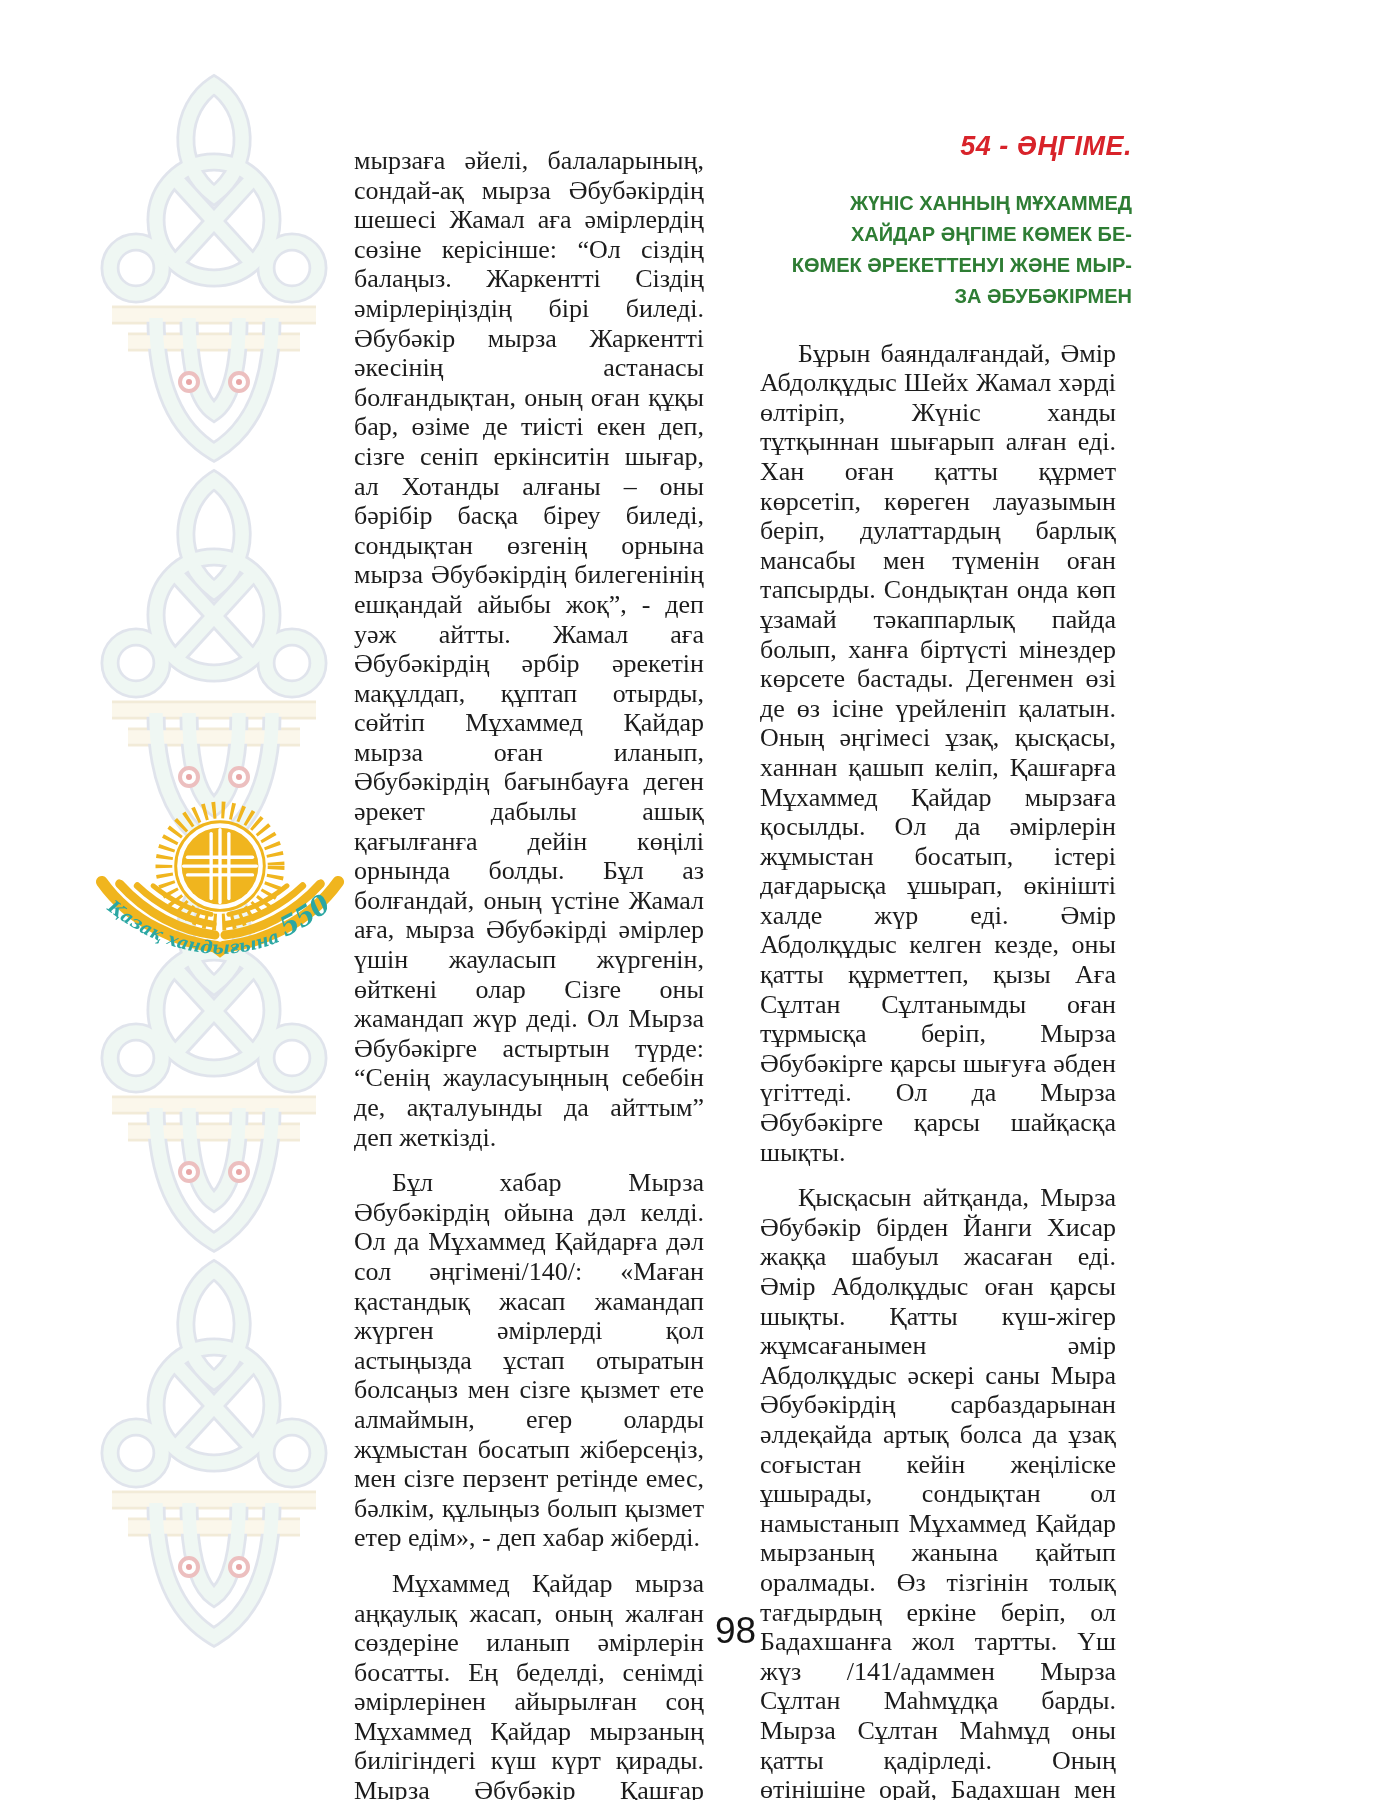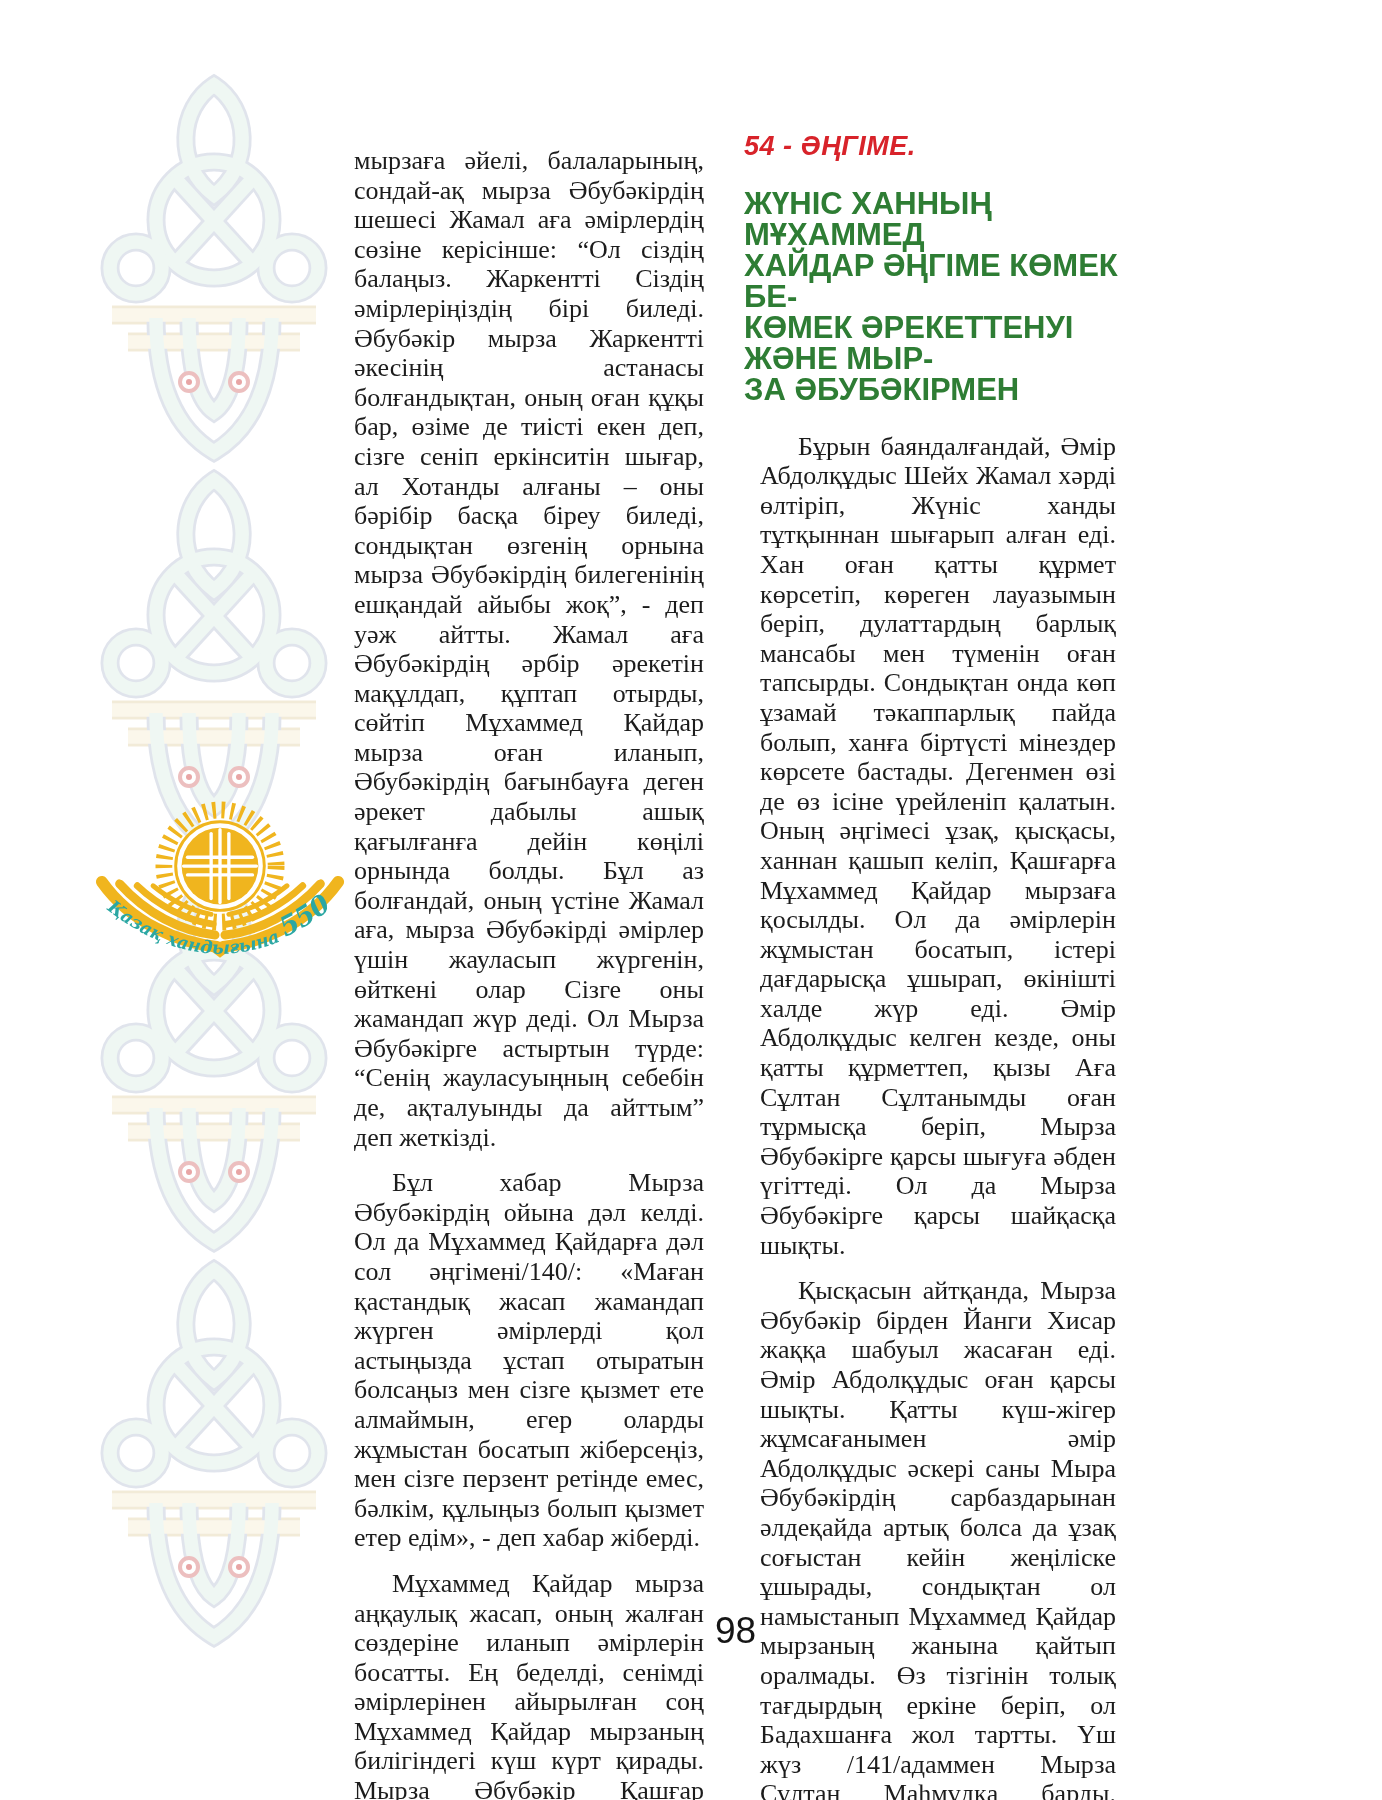--- a/index.html
+++ b/index.html
@@ -13,25 +13,25 @@
   .col{
     position:absolute;font-size:26px;line-height:29.6px;color:#1c1c1c;
     text-align:justify;
   }
   .col p{margin:16px}
   .col p.indent{text-indent:38px}
   .col-left{left:338px;top:130px;width:382px}
   .col-right{left:744px;top:132px;width:388px}
   .chapter-label{
     font-family:"Liberation Sans","DejaVu Sans",sans-serif;font-style:italic;font-weight:bold;
-    font-size:27px;color:#D8232A;text-align:left;margin:0 0 26px 0;letter-spacing:.5px;
+    font-size:27px;color:#D8232A;text-align:right;margin:0 0 26px 0;letter-spacing:.5px;
   }
   .chapter-title{
     font-family:"Liberation Sans","DejaVu Sans",sans-serif;font-weight:bold;
-    font-size:31px;line-height:31px;color:#2E7D34;text-align:left;margin:0 0 27px 0;
+    font-size:20px;line-height:31px;color:#2E7D34;text-align:right;margin:0 0 27px 0;
   }
   .page-number{
     position:absolute;left:683px;top:1610px;width:105px;text-align:center;
     font-family:"Liberation Sans","DejaVu Sans",sans-serif;font-weight:400;
     font-size:37px;color:#151515;
   }
   
   .ob{fill:none;stroke:#c8cedd;stroke-width:19}
   .ib{fill:none;stroke:#e2f1ea;stroke-width:13.5}
   .oc{fill:none;stroke:#e8dcba;stroke-width:19}

